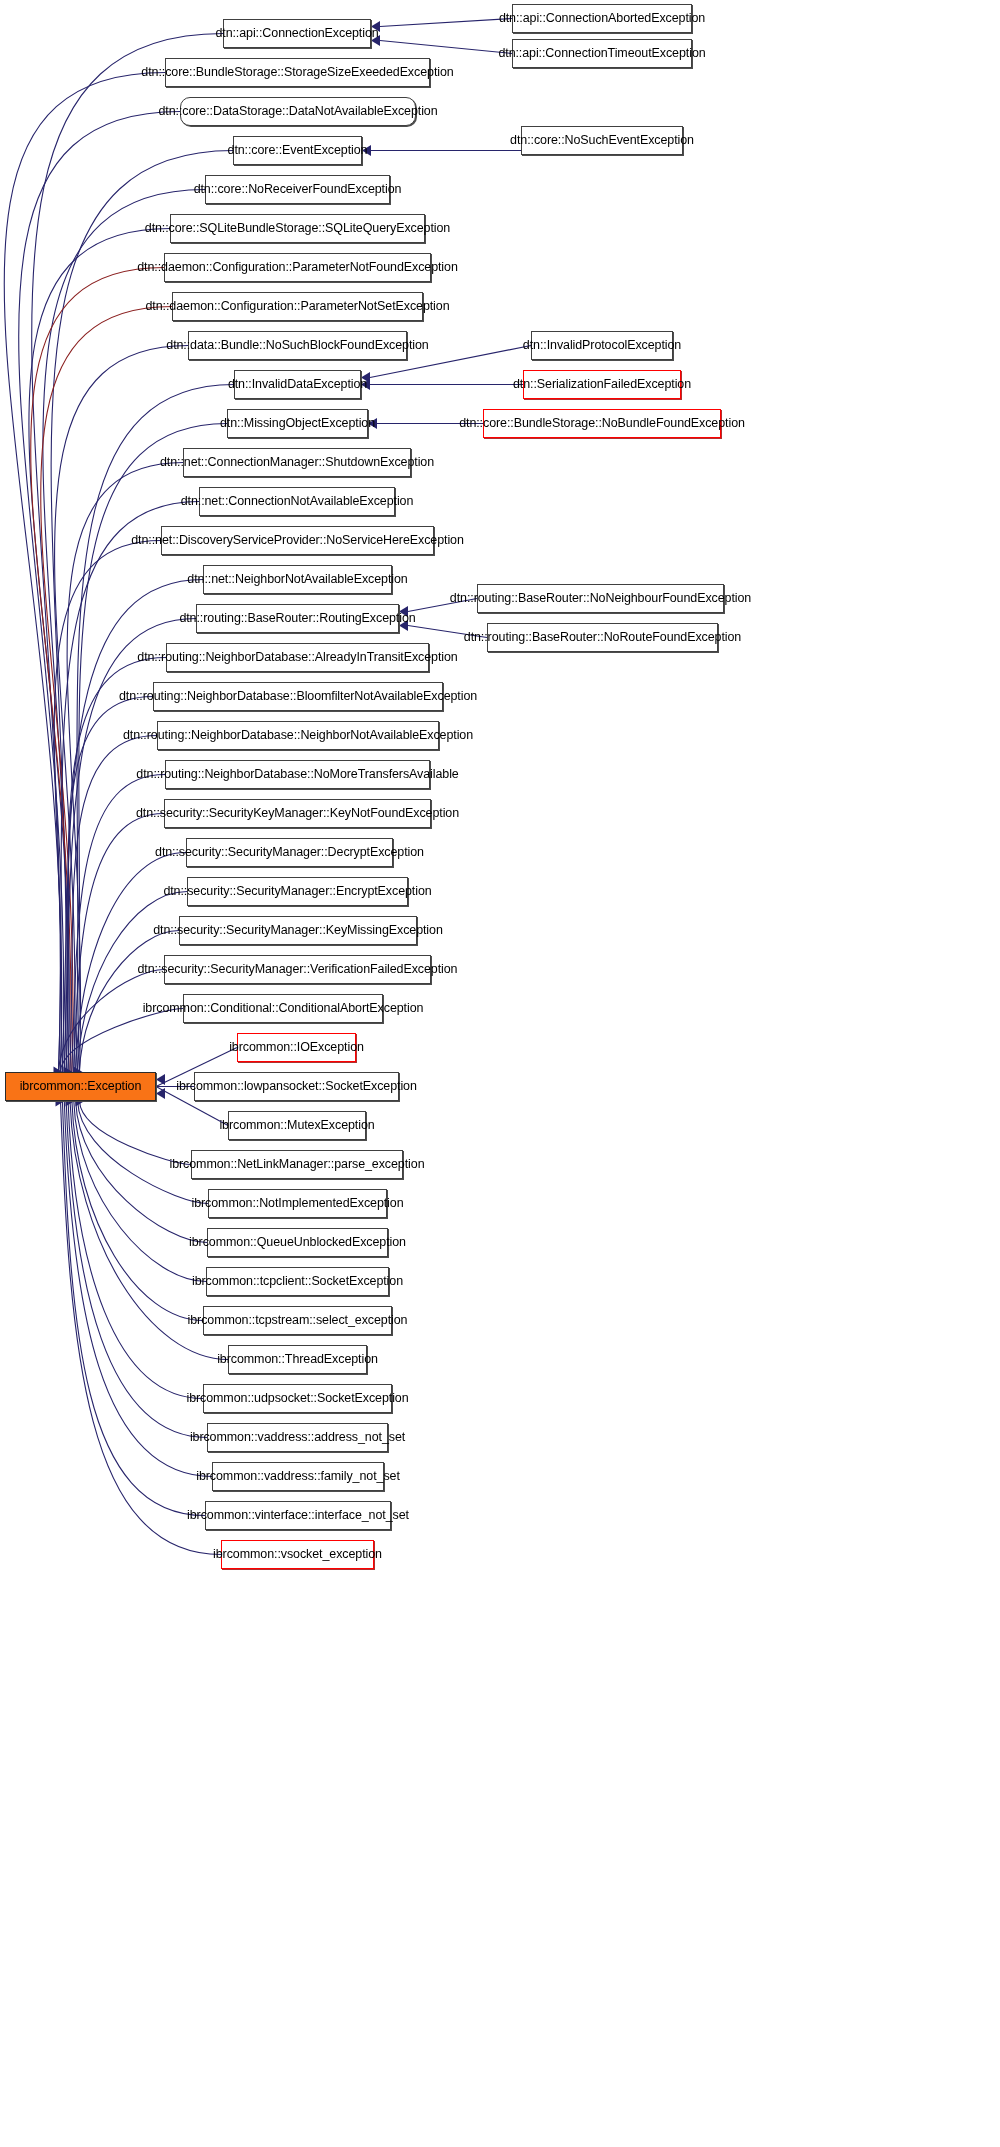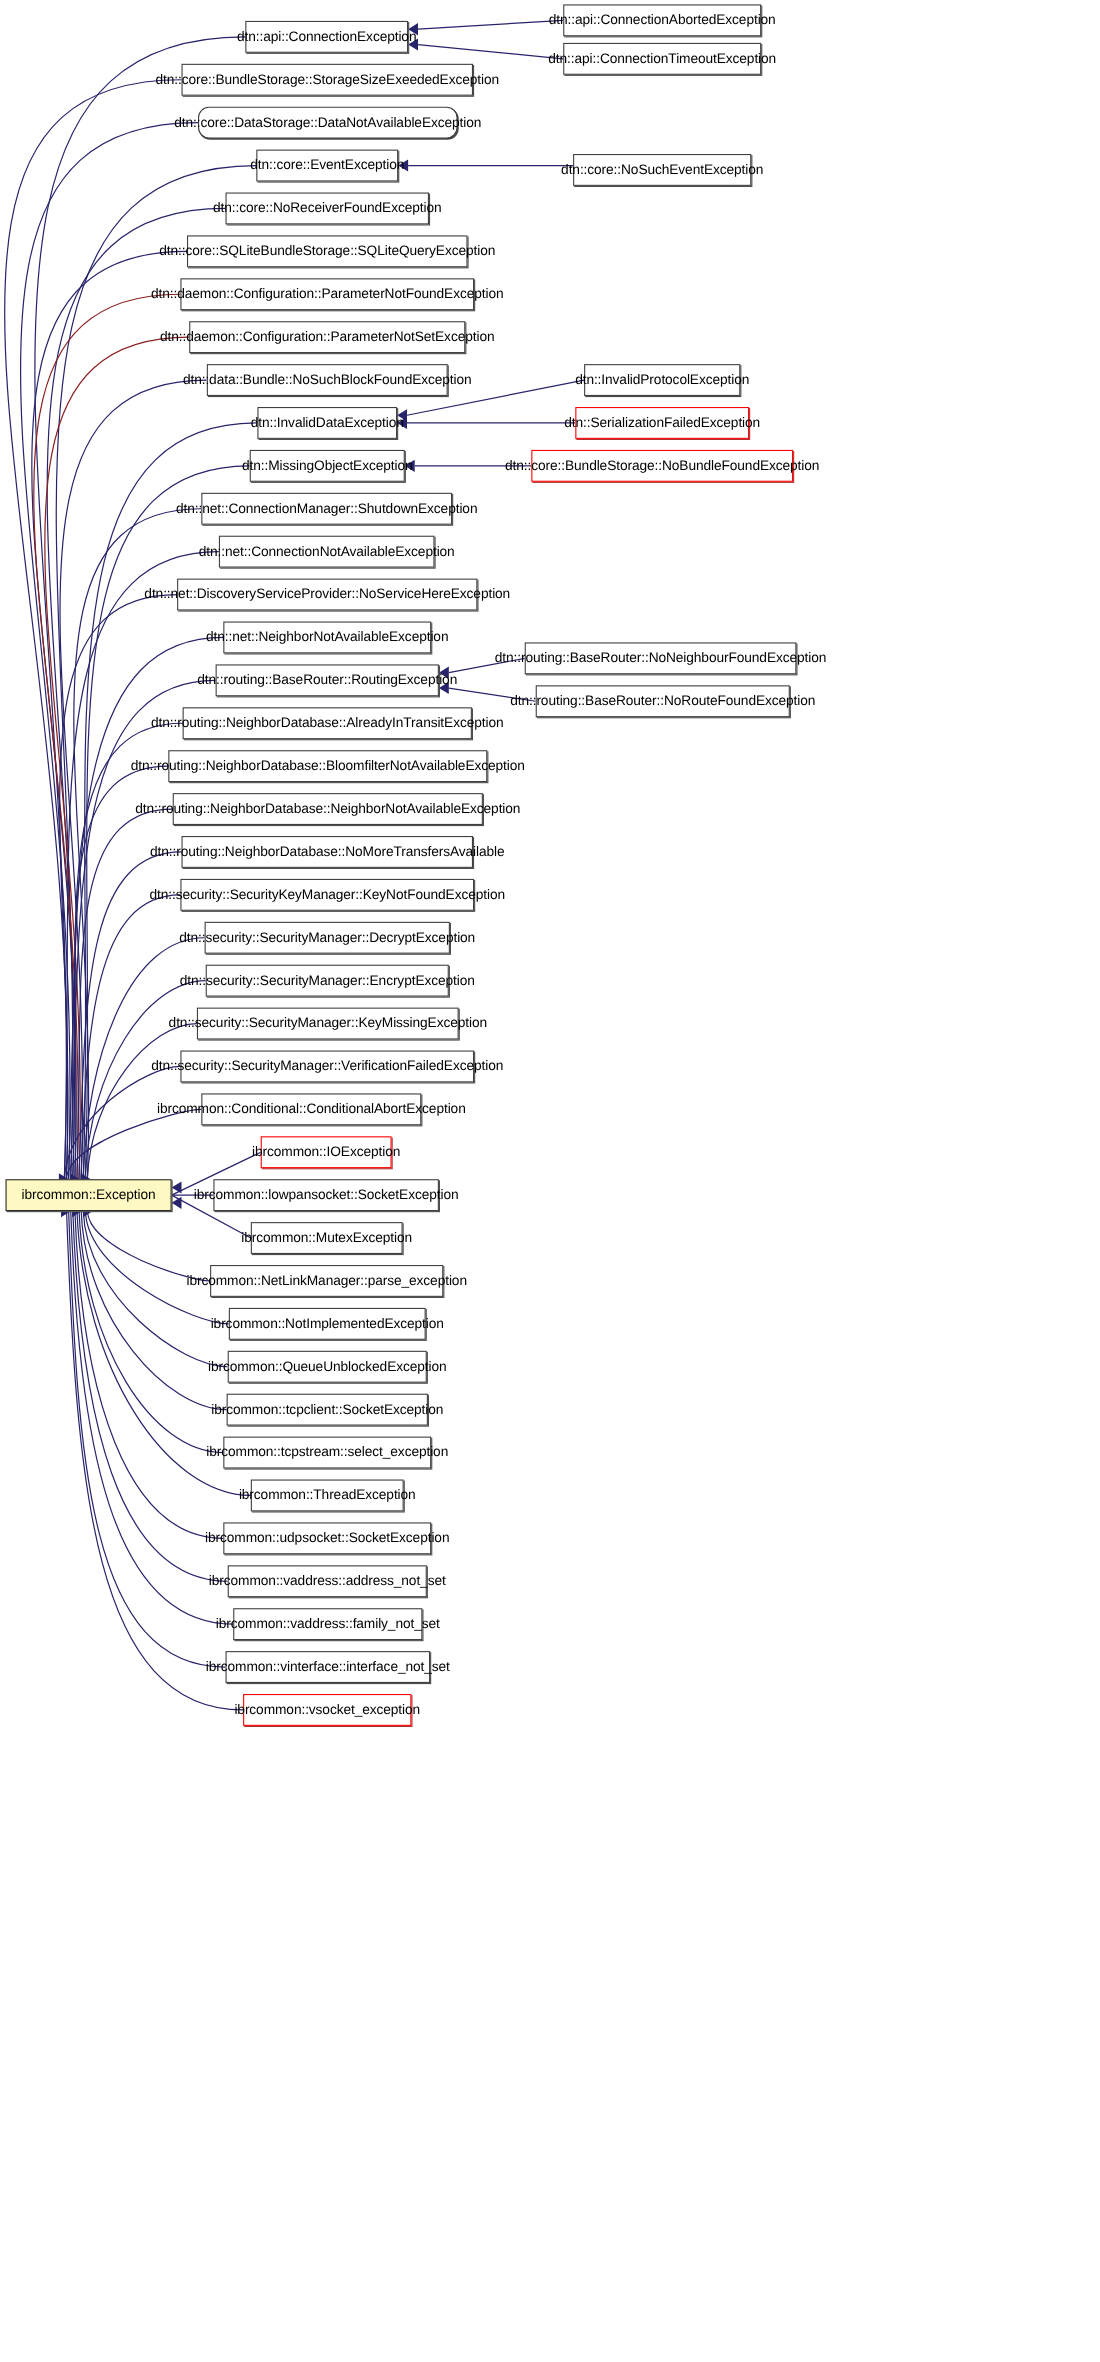--- a/index.html
+++ b/index.html
@@ -36,21 +36,21 @@
     background: #ffffff;
     color: #000000;
     font-size: 12.5px;
     line-height: 1;
     white-space: nowrap;
     letter-spacing: -0.1px;
     padding: 1px 8px;
     box-shadow: 1px 1px 0 0 #4d4d4d;
   }
   .node.root {
-    background: #fef9c3;
+    background: #f97316;
     border: 1px solid #2b2b2b;
     box-shadow: 1px 1px 0 0 #4d4d4d;
   }
   .node.highlight {
     border: 1px solid #ff0000;
     box-shadow: 1px 1px 0 0 #b03030;
   }
   .node-label {
     pointer-events: none;
   }
@@ -184,21 +184,21 @@
     </div>
     <div class="node" style="left: 157px; top: 721px; width: 282px;">
       <span class="node-label">dtn::routing::NeighborDatabase::NeighborNotAvailableException</span>
     </div>
     <div class="node" style="left: 165px; top: 760px; width: 265px;">
       <span class="node-label">dtn::routing::NeighborDatabase::NoMoreTransfersAvailable</span>
     </div>
     <div class="node" style="left: 164px; top: 799px; width: 267px;">
       <span class="node-label">dtn::security::SecurityKeyManager::KeyNotFoundException</span>
     </div>
-    <div class="node" style="left: 186px; top: 838px; width: 223px;">
+    <div class="node" style="left: 186px; top: 838px; width: 207px;">
       <span class="node-label">dtn::security::SecurityManager::DecryptException</span>
     </div>
     <div class="node" style="left: 187px; top: 877px; width: 221px;">
       <span class="node-label">dtn::security::SecurityManager::EncryptException</span>
     </div>
     <div class="node" style="left: 179px; top: 916px; width: 238px;">
       <span class="node-label">dtn::security::SecurityManager::KeyMissingException</span>
     </div>
     <div class="node" style="left: 164px; top: 955px; width: 267px;">
       <span class="node-label">dtn::security::SecurityManager::VerificationFailedException</span>
@@ -247,21 +247,21 @@
     </div>
     <div class="node highlight" style="left: 221px; top: 1540px; width: 153px;">
       <span class="node-label">ibrcommon::vsocket_exception</span>
     </div>
     <div class="node" style="left: 512px; top: 4px; width: 180px;">
       <span class="node-label">dtn::api::ConnectionAbortedException</span>
     </div>
     <div class="node" style="left: 512px; top: 39px; width: 180px;">
       <span class="node-label">dtn::api::ConnectionTimeoutException</span>
     </div>
-    <div class="node" style="left: 521px; top: 140px; width: 162px;">
+    <div class="node" style="left: 521px; top: 126px; width: 162px;">
       <span class="node-label">dtn::core::NoSuchEventException</span>
     </div>
     <div class="node" style="left: 531px; top: 331px; width: 142px;">
       <span class="node-label">dtn::InvalidProtocolException</span>
     </div>
     <div class="node highlight" style="left: 523px; top: 370px; width: 158px;">
       <span class="node-label">dtn::SerializationFailedException</span>
     </div>
     <div class="node highlight" style="left: 483px; top: 409px; width: 238px;">
       <span class="node-label">dtn::core::BundleStorage::NoBundleFoundException</span>

